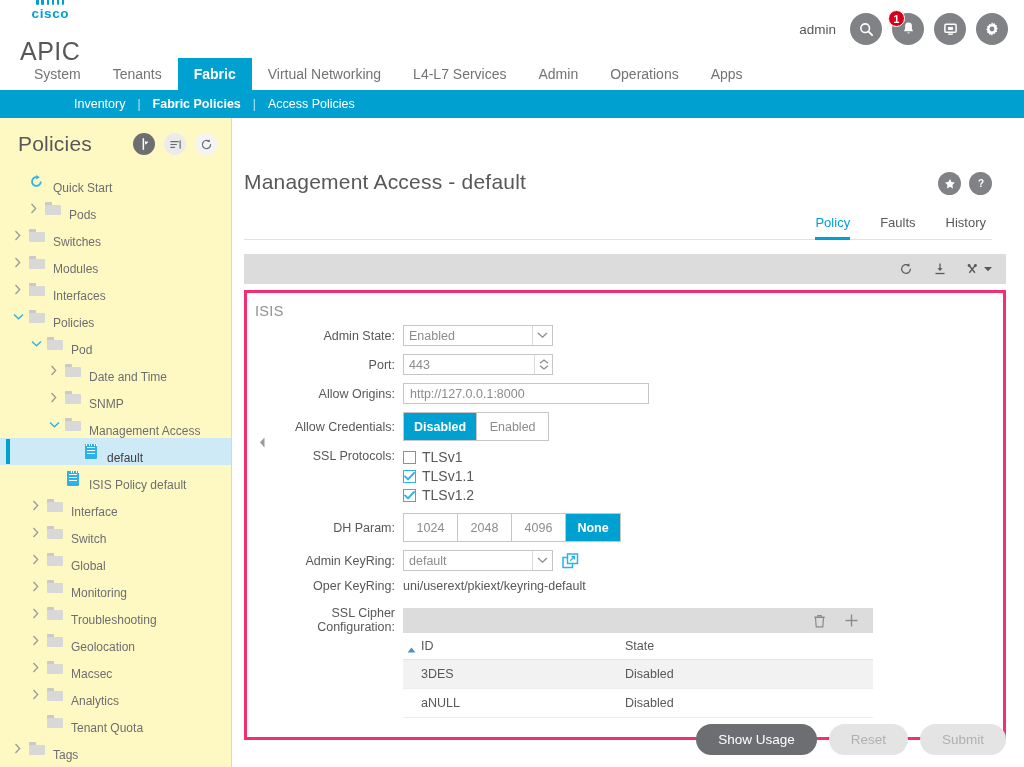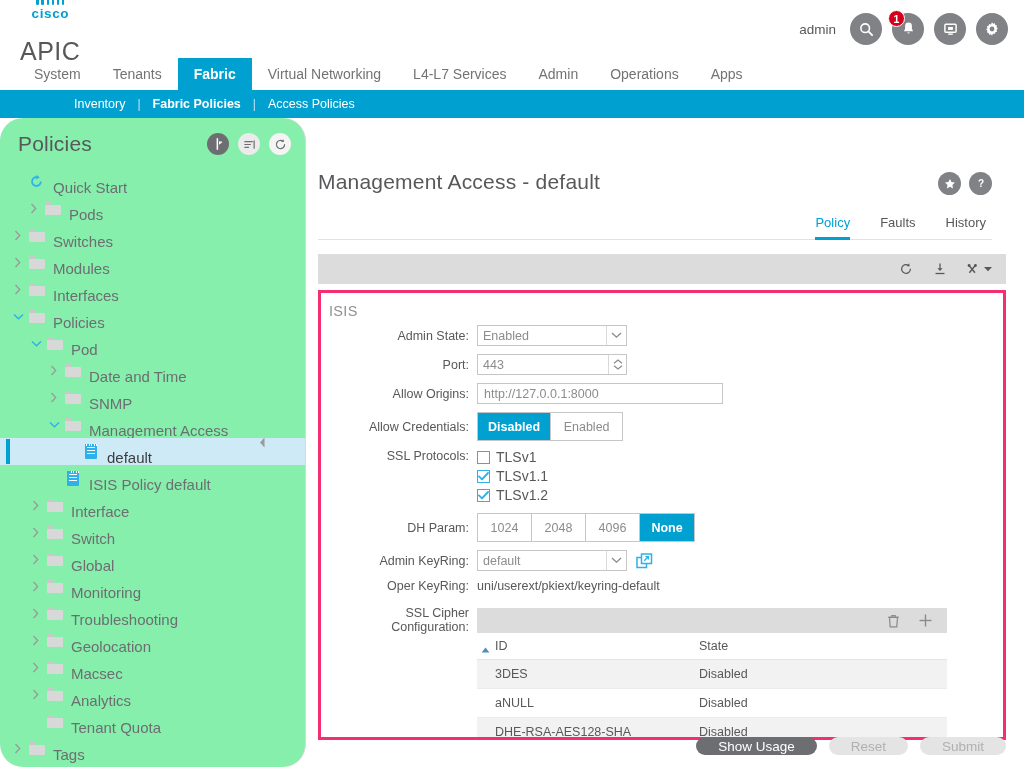--- a/index.html
+++ b/index.html
@@ -68,22 +68,22 @@
   }
   .subnav-item { padding: 0 12px; cursor: pointer; white-space: nowrap; }
   .subnav-item.active { font-weight: bold; }
   .subnav-sep { color: #b9e4f4; font-size: 12px; }
 
   
   .body-wrap { display: flex; height: calc(767px - 58px - 32px - 28px); position: relative; }
 
   
   .sidebar {
-    width: 306px; background: #86efac; border-right: 1px solid #d7d7d7;
-    position: relative; overflow: hidden; border-radius: 23px;
+    width: 232px; background: #fef9c3; border-right: 1px solid #d7d7d7;
+    position: relative; overflow: hidden;
   }
   .sidebar-head {
     display: flex; align-items: center; padding: 14px 14px 10px 18px; gap: 9px;
   }
   .sidebar-title {
     font-size: 21px; font-weight: 300; color: #58585b; margin-right: auto;
     letter-spacing: .2px;
   }
   .sb-icon {
     width: 22px; height: 22px; border-radius: 50%;
@@ -101,21 +101,21 @@
   .tree-row.selected { background: #cfeaf7; }
   .tree-row.selected::before {
     content: ""; position: absolute; left: 6px; top: 1px; bottom: 1px;
     width: 4px; background: #00a0d1;
   }
   .twisty {
     width: 16px; flex: 0 0 16px; display: flex;
     align-items: center; justify-content: center; color: #9a9a9a;
   }
   .twisty svg { display: block; }
-  .tree-label { color: #6d6e71; font-size: 15px; white-space: nowrap; margin-top: 12px; }
+  .tree-label { color: #6d6e71; font-size: 12px; white-space: nowrap; margin-top: 12px; }
   .tree-row.selected .tree-label { color: #3d3d3f; }
   .ico { width: 21px; flex: 0 0 21px; display: flex; align-items: center; justify-content: center; margin-right: 6px; }
 
   .folder { width: 16px; height: 13px; position: relative; }
   .folder .tab { position: absolute; left: 0; top: 0; width: 7px; height: 3px; background: #c9c9c9; border-radius: 1px 1px 0 0; }
   .folder .bod { position: absolute; left: 0; top: 2.5px; width: 16px; height: 10.5px; background: #d8d8d8; border-radius: 1px; }
 
   .sheet { width: 12px; height: 15px; background: #2eb1e8; border-radius: 1px; position: relative; }
   .sheet::before {
     content: ""; position: absolute; left: 2px; right: 2px; top: 3px; height: 1.2px;
@@ -245,21 +245,21 @@
   .ctable td.c1 { padding-left: 18px; }
   .ctable tbody tr:nth-child(odd) { background: #f2f2f2; }
   .ctable tbody tr:nth-child(even) { background: #fff; }
 
   
   .footer-btns {
     position: absolute; right: 18px; bottom: 12px;
     display: flex; gap: 12px;
   }
   .btn {
-    height: 18px; border-radius: 16px; display: flex; align-items: center;
+    height: 31px; border-radius: 16px; display: flex; align-items: center;
     justify-content: center; font-size: 13.5px; padding: 0 22px; cursor: pointer;
     border: none;
   }
   .btn.primary { background: #6d6e71; color: #fff; }
   .btn.disabled { background: #e4e4e4; color: #b0b0b0; cursor: default; }
 </style>
 </head>
 <body>
 
 <div class="topbar">
@@ -858,24 +858,20 @@
             </thead>
             <tbody id="cipher-body">
                 <tr>
                   <td class="c1">3DES</td>
                   <td>Disabled</td>
                 </tr>
                 <tr>
                   <td class="c1">aNULL</td>
                   <td>Disabled</td>
                 </tr>
-                <tr>
-                  <td class="c1">DHE-RSA-AES128-SHA</td>
-                  <td>Disabled</td>
-                </tr>
               </tbody>
           </table>
         </div>
       </div>
     </div>
 
     <div class="footer-btns">
       <button class="btn primary">Show Usage</button>
       <button class="btn disabled">Reset</button>
       <button class="btn disabled">Submit</button>

